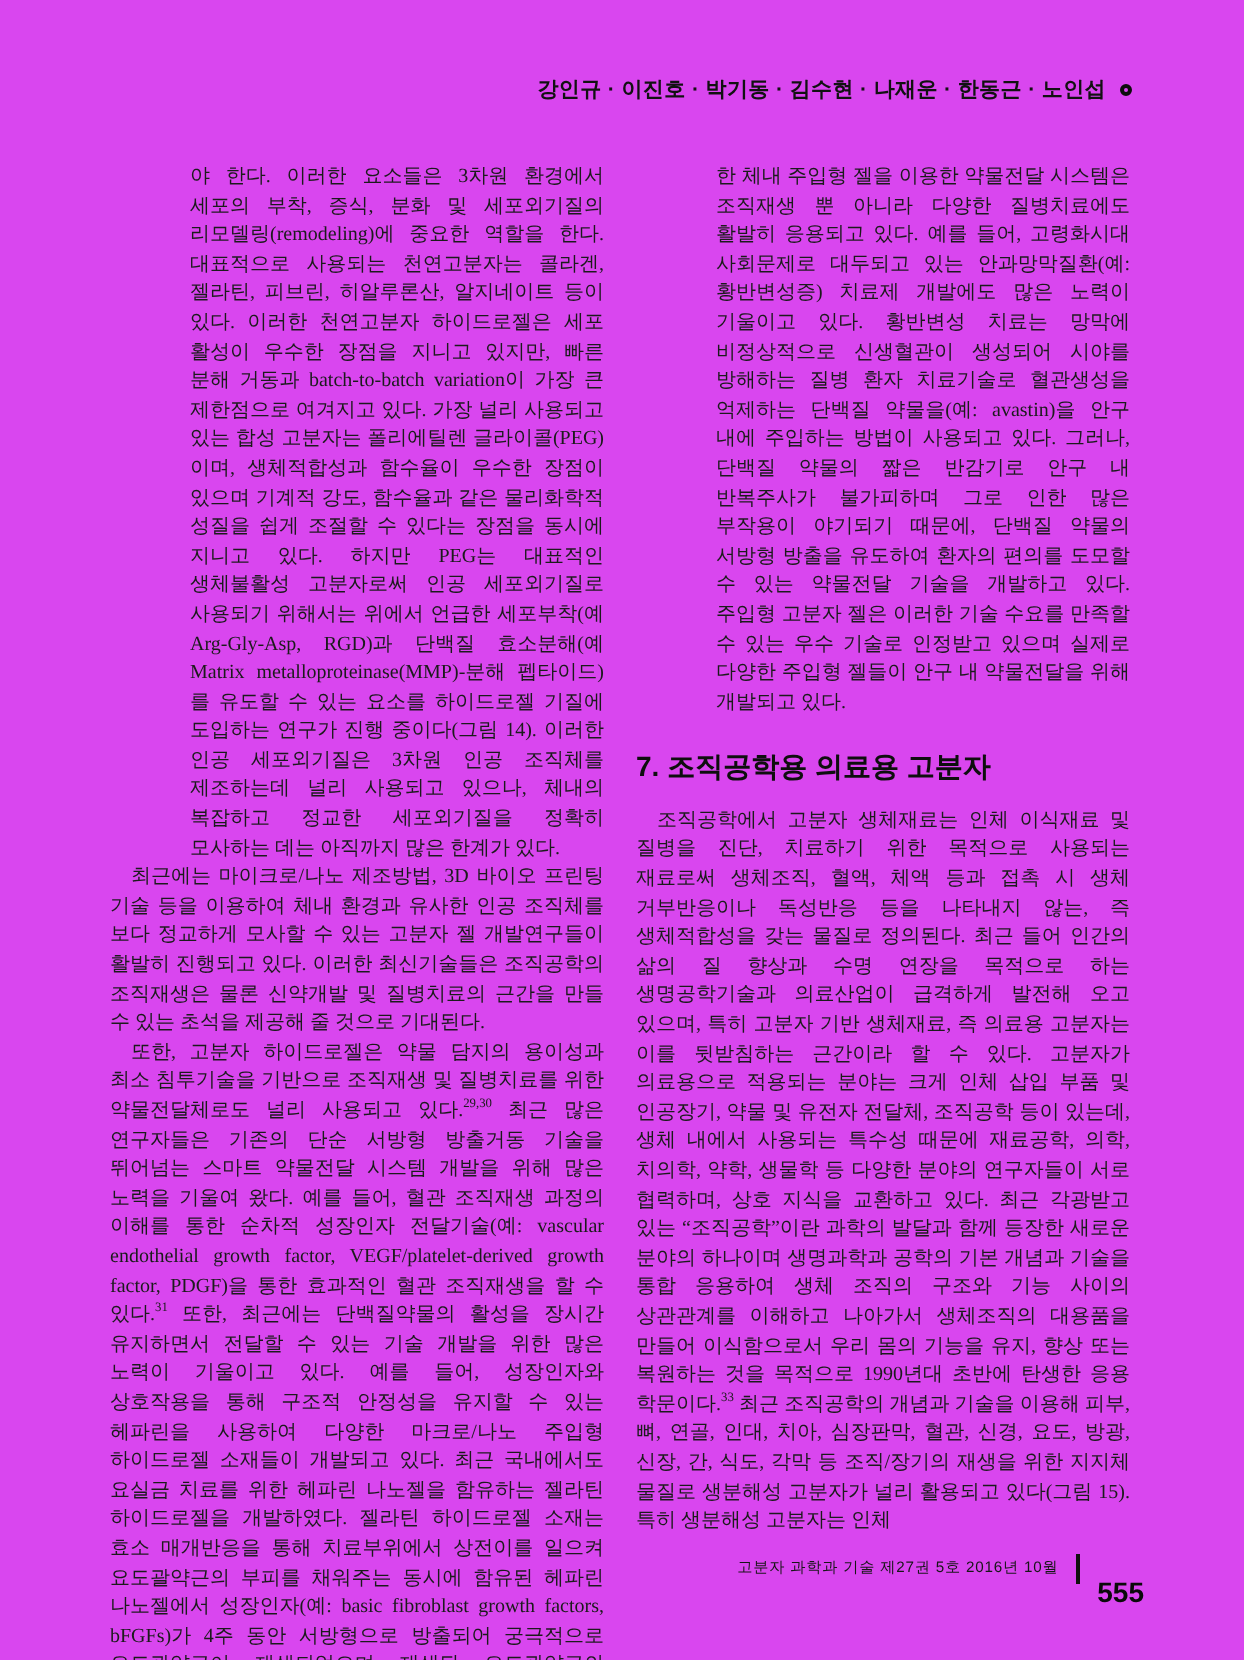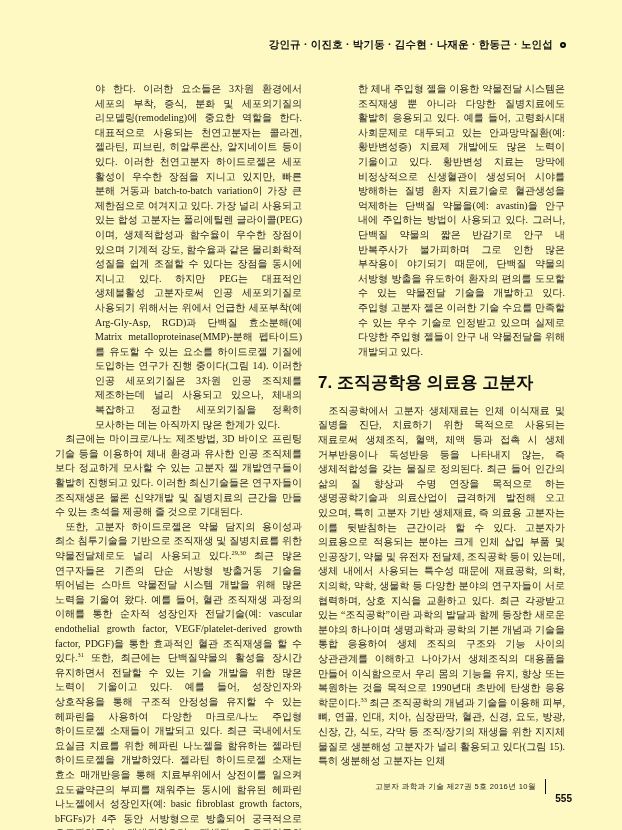--- a/index.html
+++ b/index.html
@@ -2,21 +2,21 @@
 <html><head>
 <meta charset="utf-8">
 <style>
   * { box-sizing: border-box; }
   html, body { margin: 0; padding: 0; background: #f2f2f2; }
   .page {
     position: relative;
     width: 622px;
     height: 830px;
     margin: 0 auto;
-    background: #fef9c3;
+    background: #d946ef;
     color: #1b1b1b;
     font-family: "Liberation Serif", serif;
     overflow: hidden;
   }
   
   .author-line {
     position: absolute;
     top: 38px;
     right: 56px;
     display: flex;
@@ -58,21 +58,21 @@
   }
   .col p.noindent { text-indent: 0; margin-left: 40px; }
   .col sup {
     font-size: 6.4px;
     line-height: 0;
     vertical-align: super;
   }
   .section-heading {
     font-family: "Liberation Sans", sans-serif;
     font-weight: 700;
-    font-size: 17px;
+    font-size: 14px;
     color: #0e0e0e;
     margin: 17px 0 13px 0;
     text-indent: 0;
     text-align: left;
   }
   
   .footer {
     position: absolute;
     bottom: 26px;
     right: 50px;
@@ -87,40 +87,40 @@
     color: #161616;
   }
   .footer-divider {
     width: 1.4px;
     height: 15px;
     background: #101010;
   }
   .page-number {
     font-family: "Liberation Sans", sans-serif;
     font-weight: 700;
-    font-size: 10px;
+    font-size: 14px;
     color: #0a0a0a;
     margin-top: 24px;
   }
 </style>
 </head>
 <body>
 
 <div class="page">
 
   <header class="author-line">
     <span>강인규 · 이진호 · 박기동 · 김수현 · 나재운 · 한동근 · 노인섭</span>
     <span class="ring-icon"></span>
   </header>
 
   <main class="columns">
 
     <section class="col">
       <p class="noindent"><span>야 한다. 이러한 요소들은 3차원 환경에서 세포의 부착, 증식, 분화 및 세포외기질의 리모델링(remodeling)에 중요한 역할을 한다. 대표적으로 사용되는 천연고분자는 콜라겐, 젤라틴, 피브린, 히알루론산, 알지네이트 등이 있다. 이러한 천연고분자 하이드로젤은 세포 활성이 우수한 장점을 지니고 있지만, 빠른 분해 거동과 batch-to-batch variation이 가장 큰 제한점으로 여겨지고 있다. 가장 널리 사용되고 있는 합성 고분자는 폴리에틸렌 글라이콜(PEG)이며, 생체적합성과 함수율이 우수한 장점이 있으며 기계적 강도, 함수율과 같은 물리화학적 성질을 쉽게 조절할 수 있다는 장점을 동시에 지니고 있다. 하지만 PEG는 대표적인 생체불활성 고분자로써 인공 세포외기질로 사용되기 위해서는 위에서 언급한 세포부착(예 Arg-Gly-Asp, RGD)과 단백질 효소분해(예 Matrix metalloproteinase(MMP)-분해 펩타이드)를 유도할 수 있는 요소를 하이드로젤 기질에 도입하는 연구가 진행 중이다(그림 14). 이러한 인공 세포외기질은 3차원 인공 조직체를 제조하는데 널리 사용되고 있으나, 체내의 복잡하고 정교한 세포외기질을 정확히 모사하는 데는 아직까지 많은 한계가 있다.</span></p>
-      <p><span>최근에는 마이크로/나노 제조방법, 3D 바이오 프린팅 기술 등을 이용하여 체내 환경과 유사한 인공 조직체를 보다 정교하게 모사할 수 있는 고분자 젤 개발연구들이 활발히 진행되고 있다. 이러한 최신기술들은 연구자들이 조직재생은 물론 신약개발 및 질병치료의 근간을 만들 수 있는 초석을 제공해 줄 것으로 기대된다.</span></p>
+      <p><span>최근에는 마이크로/나노 제조방법, 3D 바이오 프린팅 기술 등을 이용하여 체내 환경과 유사한 인공 조직체를 보다 정교하게 모사할 수 있는 고분자 젤 개발연구들이 활발히 진행되고 있다. 이러한 최신기술들은 조직공학의 조직재생은 물론 신약개발 및 질병치료의 근간을 만들 수 있는 초석을 제공해 줄 것으로 기대된다.</span></p>
       <p><span>또한, 고분자 하이드로젤은 약물 담지의 용이성과 최소 침투기술을 기반으로 조직재생 및 질병치료를 위한 약물전달체로도 널리 사용되고 있다.</span><sup>29,30</sup><span> 최근 많은 연구자들은 기존의 단순 서방형 방출거동 기술을 뛰어넘는 스마트 약물전달 시스템 개발을 위해 많은 노력을 기울여 왔다. 예를 들어, 혈관 조직재생 과정의 이해를 통한 순차적 성장인자 전달기술(예: vascular endothelial growth factor, VEGF/platelet-derived growth factor, PDGF)을 통한 효과적인 혈관 조직재생을 할 수 있다.</span><sup>31</sup><span> 또한, 최근에는 단백질약물의 활성을 장시간 유지하면서 전달할 수 있는 기술 개발을 위한 많은 노력이 기울이고 있다. 예를 들어, 성장인자와 상호작용을 통해 구조적 안정성을 유지할 수 있는 헤파린을 사용하여 다양한 마크로/나노 주입형 하이드로젤 소재들이 개발되고 있다. 최근 국내에서도 요실금 치료를 위한 헤파린 나노젤을 함유하는 젤라틴 하이드로젤을 개발하였다. 젤라틴 하이드로젤 소재는 효소 매개반응을 통해 치료부위에서 상전이를 일으켜 요도괄약근의 부피를 채워주는 동시에 함유된 헤파린 나노젤에서 성장인자(예: basic fibroblast growth factors, bFGFs)가 4주 동안 서방형으로 방출되어 궁극적으로 요도괄약근이 재생되었으며 재생된 요도괄약근의 생체기능성 평가를 통해 효과적인 요실금 치료기술을 개발하였다.</span><sup>32</sup><span> 이러</span></p>
     </section>
 
     <section class="col">
       <p class="noindent"><span>한 체내 주입형 젤을 이용한 약물전달 시스템은 조직재생 뿐 아니라 다양한 질병치료에도 활발히 응용되고 있다. 예를 들어, 고령화시대 사회문제로 대두되고 있는 안과망막질환(예: 황반변성증) 치료제 개발에도 많은 노력이 기울이고 있다. 황반변성 치료는 망막에 비정상적으로 신생혈관이 생성되어 시야를 방해하는 질병 환자 치료기술로 혈관생성을 억제하는 단백질 약물을(예: avastin)을 안구 내에 주입하는 방법이 사용되고 있다. 그러나, 단백질 약물의 짧은 반감기로 안구 내 반복주사가 불가피하며 그로 인한 많은 부작용이 야기되기 때문에, 단백질 약물의 서방형 방출을 유도하여 환자의 편의를 도모할 수 있는 약물전달 기술을 개발하고 있다. 주입형 고분자 젤은 이러한 기술 수요를 만족할 수 있는 우수 기술로 인정받고 있으며 실제로 다양한 주입형 젤들이 안구 내 약물전달을 위해 개발되고 있다.</span></p>
       <h2 class="section-heading">7. 조직공학용 의료용 고분자</h2>
       <p><span>조직공학에서 고분자 생체재료는 인체 이식재료 및 질병을 진단, 치료하기 위한 목적으로 사용되는 재료로써 생체조직, 혈액, 체액 등과 접촉 시 생체 거부반응이나 독성반응 등을 나타내지 않는, 즉 생체적합성을 갖는 물질로 정의된다. 최근 들어 인간의 삶의 질 향상과 수명 연장을 목적으로 하는 생명공학기술과 의료산업이 급격하게 발전해 오고 있으며, 특히 고분자 기반 생체재료, 즉 의료용 고분자는 이를 뒷받침하는 근간이라 할 수 있다. 고분자가 의료용으로 적용되는 분야는 크게 인체 삽입 부품 및 인공장기, 약물 및 유전자 전달체, 조직공학 등이 있는데, 생체 내에서 사용되는 특수성 때문에 재료공학, 의학, 치의학, 약학, 생물학 등 다양한 분야의 연구자들이 서로 협력하며, 상호 지식을 교환하고 있다. 최근 각광받고 있는 “조직공학”이란 과학의 발달과 함께 등장한 새로운 분야의 하나이며 생명과학과 공학의 기본 개념과 기술을 통합 응용하여 생체 조직의 구조와 기능 사이의 상관관계를 이해하고 나아가서 생체조직의 대용품을 만들어 이식함으로서 우리 몸의 기능을 유지, 향상 또는 복원하는 것을 목적으로 1990년대 초반에 탄생한 응용 학문이다.</span><sup>33</sup><span> 최근 조직공학의 개념과 기술을 이용해 피부, 뼈, 연골, 인대, 치아, 심장판막, 혈관, 신경, 요도, 방광, 신장, 간, 식도, 각막 등 조직/장기의 재생을 위한 지지체 물질로 생분해성 고분자가 널리 활용되고 있다(그림 15). 특히 생분해성 고분자는 인체</span></p>
     </section>
 
   </main>

